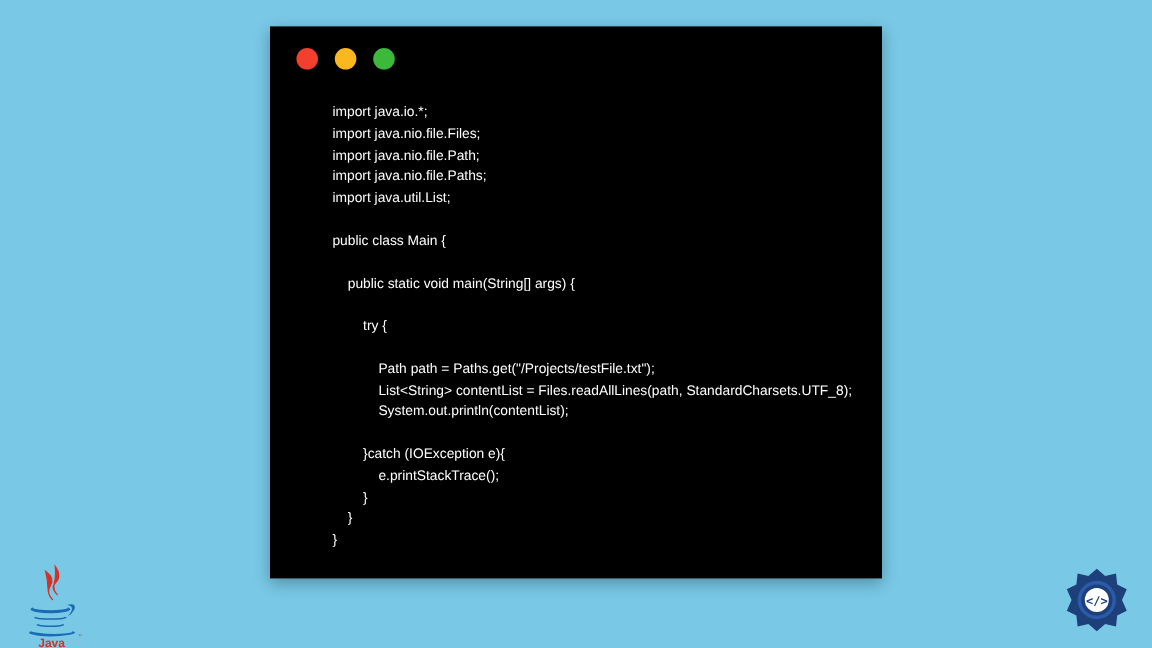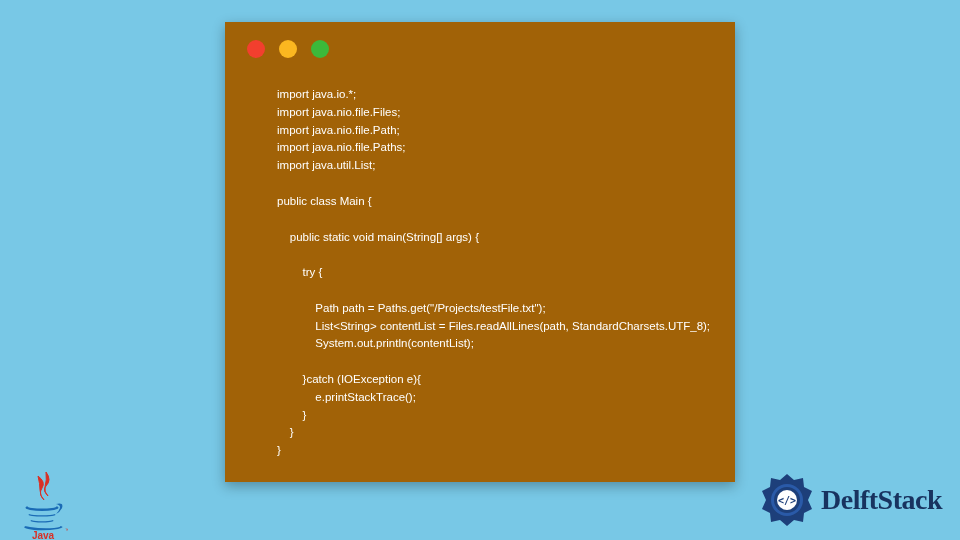--- a/index.html
+++ b/index.html
@@ -10,21 +10,21 @@
     position: relative;
     font-family: Arial, sans-serif;
     overflow: hidden;
   }
   .code-window {
     position: absolute;
     left: 225px;
     top: 22px;
     width: 510px;
     height: 460px;
-    background: #a16207;
+    background: #000000;
     box-shadow: 0 4px 12px rgba(0,0,0,0.3);
   }
   .traffic-lights {
     display: flex;
     gap: 14px;
     padding: 18px 22px 10px 22px;
   }
   .dot {
     width: 18px;
     height: 18px;
@@ -119,14 +119,13 @@
     <svg viewBox="0 0 56 56" width="56" height="56">
       <g transform="translate(28,28)">
         <path d="M0,-26 L7,-20 L16,-22 L17,-13 L25,-9 L21,0 L25,9 L17,13 L16,22 L7,20 L0,26 L-7,20 L-16,22 L-17,13 L-25,9 L-21,0 L-25,-9 L-17,-13 L-16,-22 L-7,-20 Z" fill="#1d3f7a"></path>
         <circle r="16" fill="#2a5aa8"></circle>
         <circle r="13" fill="#1d3f7a"></circle>
         <circle r="10" fill="#ffffff"></circle>
         <text x="0" y="4" font-family="monospace" font-size="10" fill="#1d3f7a" text-anchor="middle" font-weight="bold">&lt;/&gt;</text>
       </g>
     </svg>
   </div>
-  <div class="delft-text">DelftStack</div>
 </div>
 
 </body></html>

